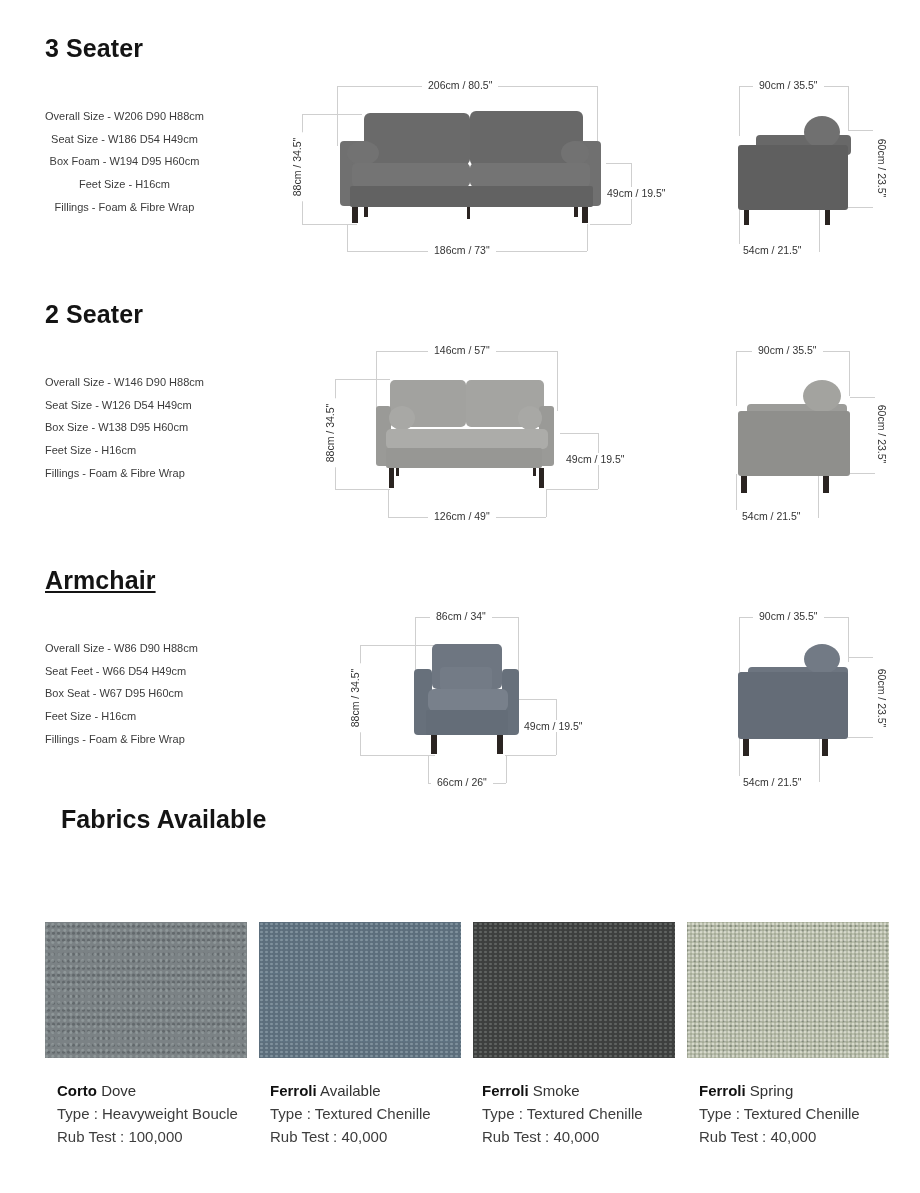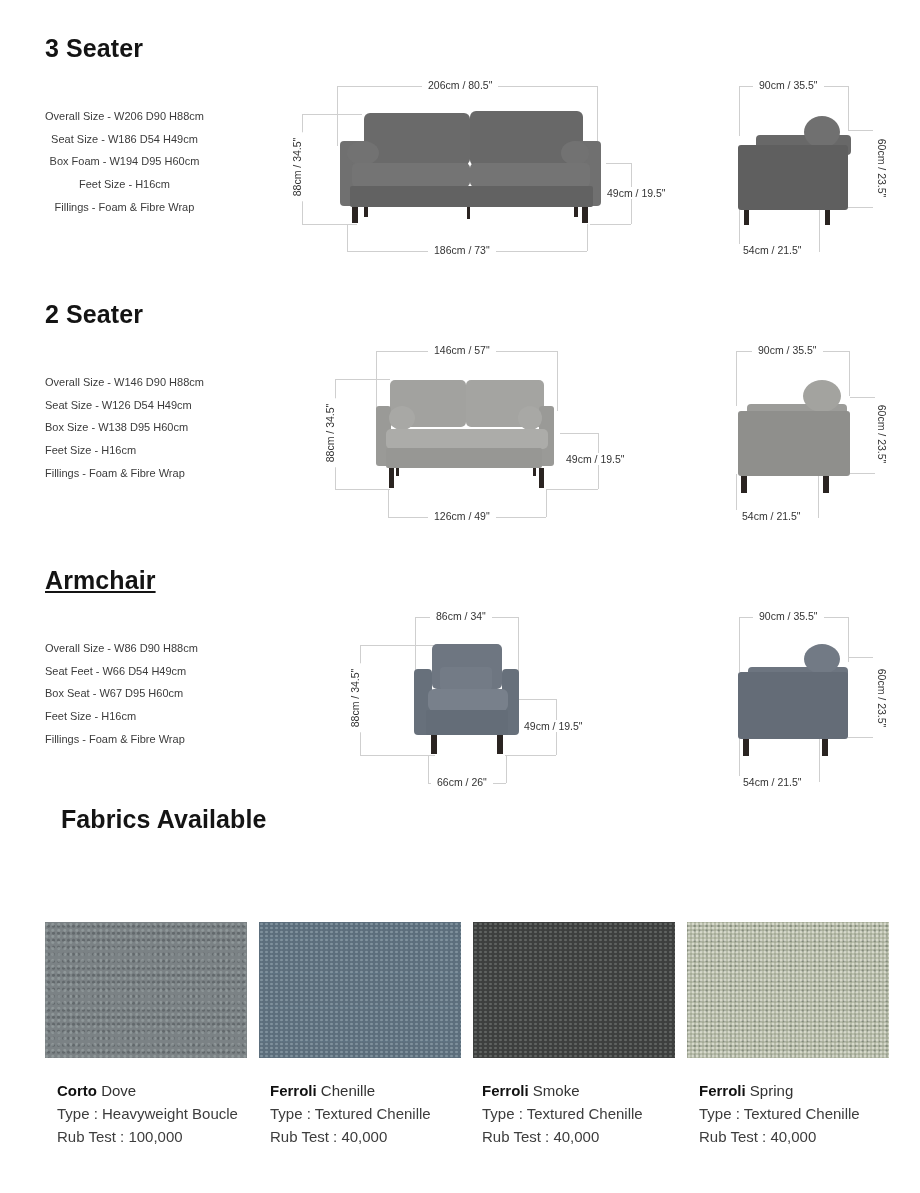--- a/index.html
+++ b/index.html
@@ -244,21 +244,21 @@
     <div class="abs fab-name" style="left:57px;top:1082px;"><b>Corto</b> <span>Dove</span></div>
     <div class="abs fab-meta" style="left:57px;top:1105px;">Type : Heavyweight Boucle</div>
     <div class="abs fab-meta" style="left:57px;top:1128px;">Rub Test : 100,000</div>
   </div>
 
   <div>
     <div class="swatch" style="left:259px;top:922px;background-color:#5c6e7c;
          background-image:radial-gradient(ellipse at 50% 50%, rgba(150,168,178,0.6) 1px, transparent 2px),
          linear-gradient(0deg, transparent 48%, rgba(120,160,190,0.25) 50%, transparent 52%);
          background-size:5px 4px, 100% 34px;"></div>
-    <div class="abs fab-name" style="left:270px;top:1082px;"><b>Ferroli</b> <span>Chenille</span></div>
+    <div class="abs fab-name" style="left:270px;top:1082px;"><b>Ferroli</b> <span>Available</span></div>
     <div class="abs fab-meta" style="left:270px;top:1105px;">Type : Textured Chenille</div>
     <div class="abs fab-meta" style="left:270px;top:1128px;">Rub Test : 40,000</div>
   </div>
 
   <div>
     <div class="swatch" style="left:473px;top:922px;background-color:#3d3f3e;
          background-image:radial-gradient(ellipse at 50% 50%, rgba(120,124,122,0.6) 1px, transparent 2px),
          linear-gradient(0deg, transparent 46%, rgba(200,200,200,0.18) 50%, transparent 54%);
          background-size:5px 4px, 100% 12px;"></div>
     <div class="abs fab-name" style="left:482px;top:1082px;"><b>Ferroli</b> <span>Smoke</span></div>

